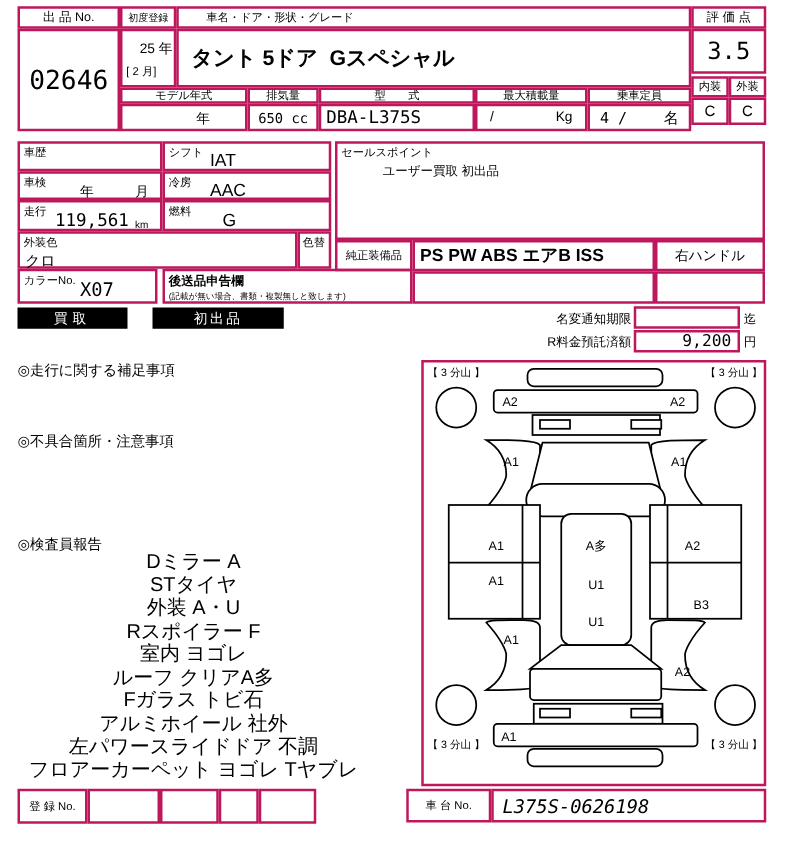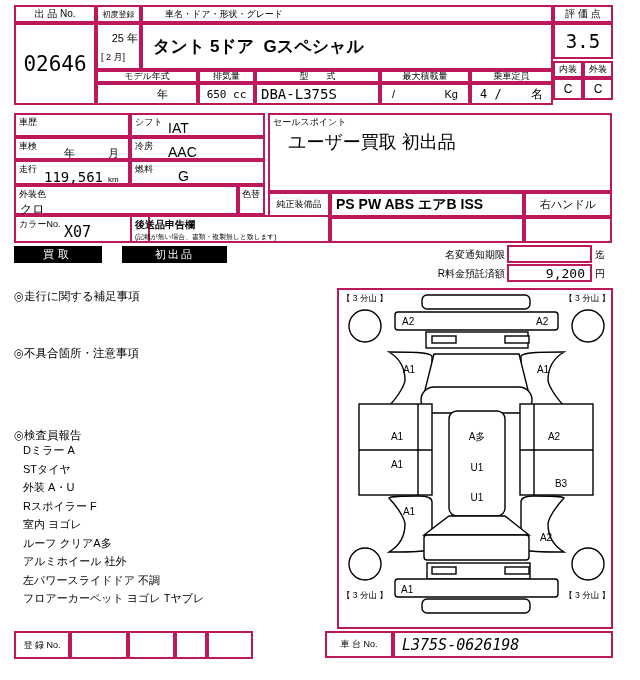--- a/index.html
+++ b/index.html
@@ -9,27 +9,27 @@
     -webkit-font-smoothing:none;
   }
   .abs{position:absolute;box-sizing:border-box;}
   .b{border:2px solid #be185d;}
   .ctr{display:flex;align-items:center;justify-content:center;}
   .left{display:flex;align-items:center;justify-content:flex-start;}
   .right{display:flex;align-items:center;justify-content:flex-end;}
   .pre{white-space:pre;}
   .mono{font-family:"DejaVu Sans Mono","Liberation Mono",monospace;}
   .f8{font-size:8px;}.f9{font-size:9px;}.f10{font-size:10px;}
-  .f11{font-size:11px;}.f12{font-size:12px;}.f14{font-size:18px;}
+  .f11{font-size:11px;}.f12{font-size:12px;}.f14{font-size:10px;margin-left:18px;}
   .cl{position:absolute;top:1px;left:3px;font-size:9px;}
   .cv{display:block;font-size:14px;}
   .badge{background:#000;color:#fff;display:flex;align-items:center;justify-content:center;
          font-size:11px;letter-spacing:4px;}
   .note-title{font-size:11.5px;}
-  .insp-item{font-size:11px;line-height:18.5px;white-space:pre;}
+  .insp-item{font-size:16px;line-height:18.5px;white-space:pre;text-align:center;}
   svg text{font-family:"Liberation Sans","DejaVu Sans",sans-serif;}
 </style>
 </head>
 <body>
 
 <div class="abs b ctr f10" style="left:14px;top:5px;width:82px;height:18px;">出 品 No.</div>
 <div class="abs b ctr mono" style="left:14px;top:23px;width:82px;height:82px;font-size:21px;">02646</div>
 
 <div class="abs b ctr f8" style="left:96px;top:5px;width:45px;height:18px;">初度登録</div>
 <div class="abs b" style="left:96px;top:23px;width:45px;height:47px;padding-left:24px;">
@@ -90,21 +90,21 @@
   <span class="cl">燃料</span>
   <span class="cv" style="margin:6px 0 0 46px;">G</span>
 </div>
 <div class="abs b" style="left:14px;top:185px;width:224px;height:30px;">
   <span class="cl">外装色</span>
   <span class="abs f12" style="left:4px;top:14px;">クロ</span>
 </div>
 <div class="abs b" style="left:238px;top:185px;width:27px;height:30px;">
   <span class="cl" style="left:2px;">色替</span>
 </div>
-<div class="abs b" style="left:14px;top:215px;width:136px;height:28px;padding-left:20px;">
+<div class="abs b" style="left:14px;top:215px;width:112px;height:28px;padding-left:20px;">
   <span class="cl">カラーNo.</span>
   <span class="abs mono" style="left:48px;top:6px;font-size:15px;">X07</span>
 </div>
 <div class="abs b" style="left:130px;top:215px;width:200px;height:28px;">
   <div style="font-size:10px;font-weight:bold;padding:1px 0 0 3px;">後送品申告欄</div>
   <div style="font-size:6.8px;padding-left:3px;">(記載が無い場合、書類・複製無しと致します)</div>
 </div>
 
 <div class="abs b" style="left:268px;top:113px;width:344px;height:79px;">
   <span class="cl">セールスポイント</span>
@@ -130,20 +130,21 @@
 <div class="abs note-title" style="left:14px;top:289px;">◎走行に関する補足事項</div>
 <div class="abs note-title" style="left:14px;top:346px;">◎不具合箇所・注意事項</div>
 <div class="abs note-title" style="left:14px;top:428px;">◎検査員報告</div>
 <div class="abs" style="left:23px;top:441px;">
   <div class="insp-item">Dミラー A</div>
   <div class="insp-item">STタイヤ</div>
   <div class="insp-item">外装 A・U</div>
   <div class="insp-item">Rスポイラー F</div>
   <div class="insp-item">室内 ヨゴレ</div>
   <div class="insp-item">ルーフ クリアA多</div>
+  <div class="insp-item">Fガラス トビ石</div>
   <div class="insp-item">アルミホイール 社外</div>
   <div class="insp-item">左パワースライドドア 不調</div>
   <div class="insp-item">フロアーカーペット ヨゴレ Tヤブレ</div>
 </div>
 
 <div class="abs b" style="left:337px;top:288px;width:276px;height:341px;">
 <svg width="274" height="339" viewBox="0 0 274 339">
   <g fill="#fff" stroke="#000" stroke-width="1.4">
 
     <circle cx="26" cy="36" r="16"></circle>

